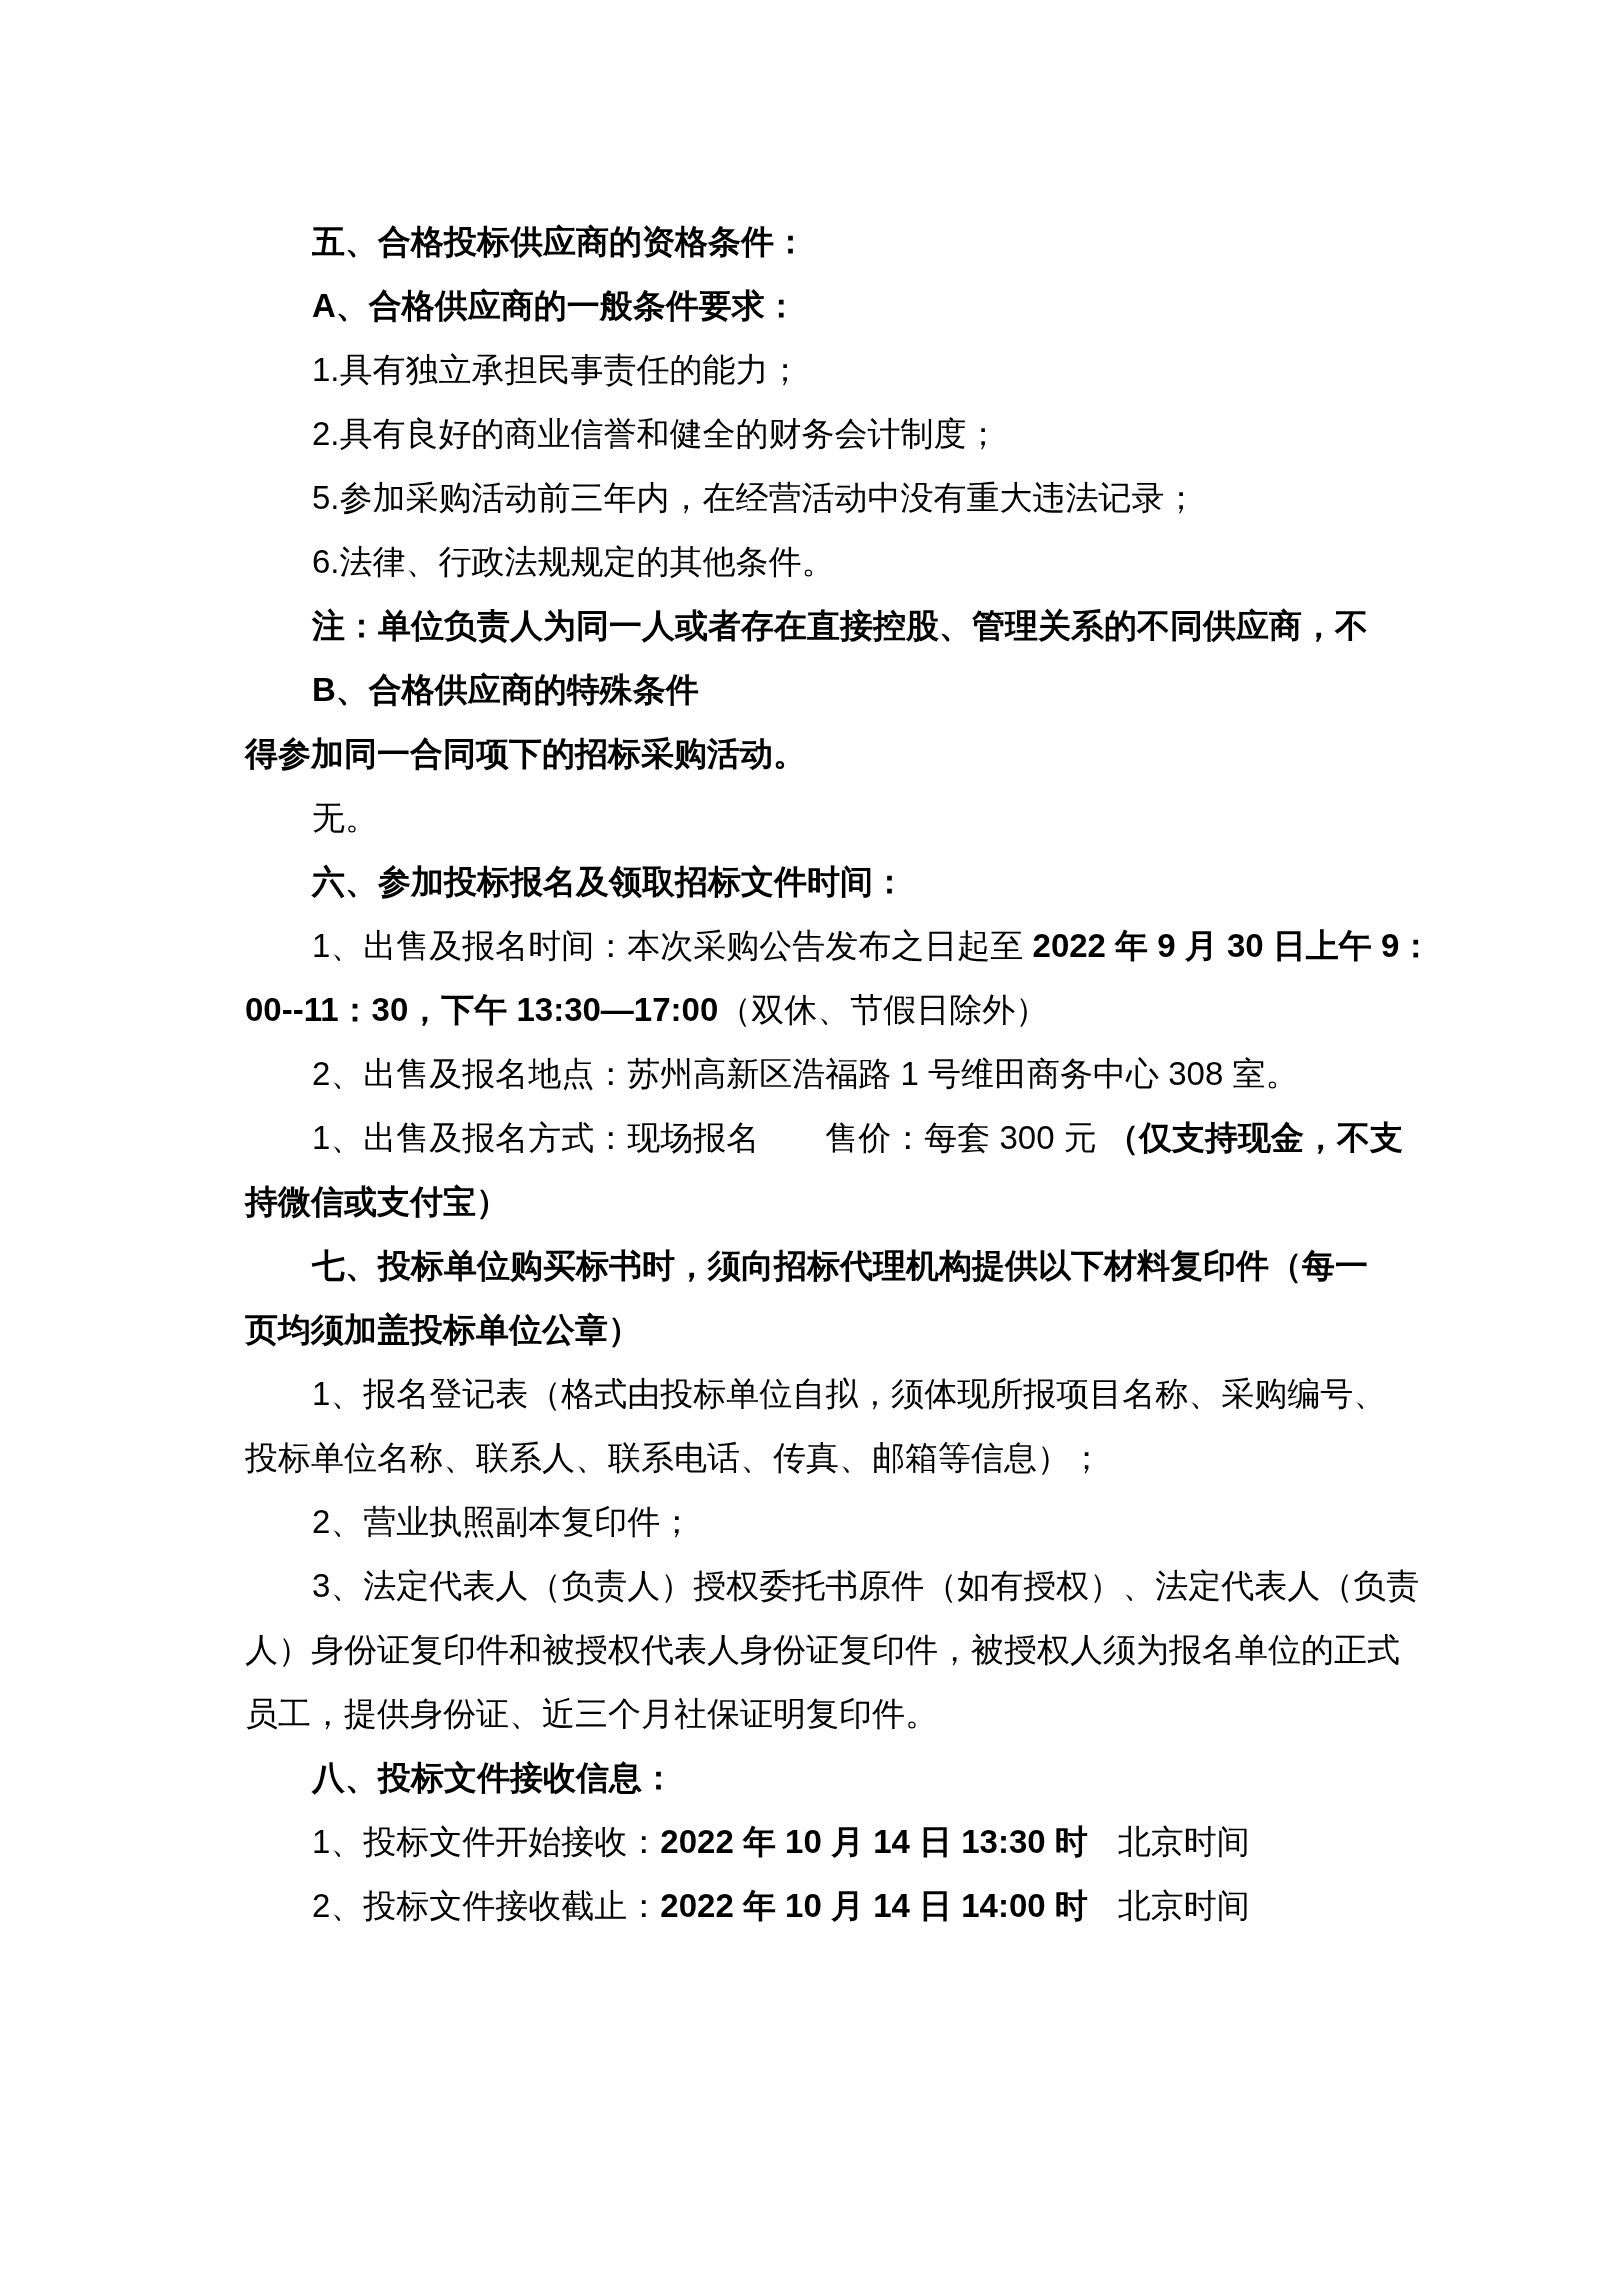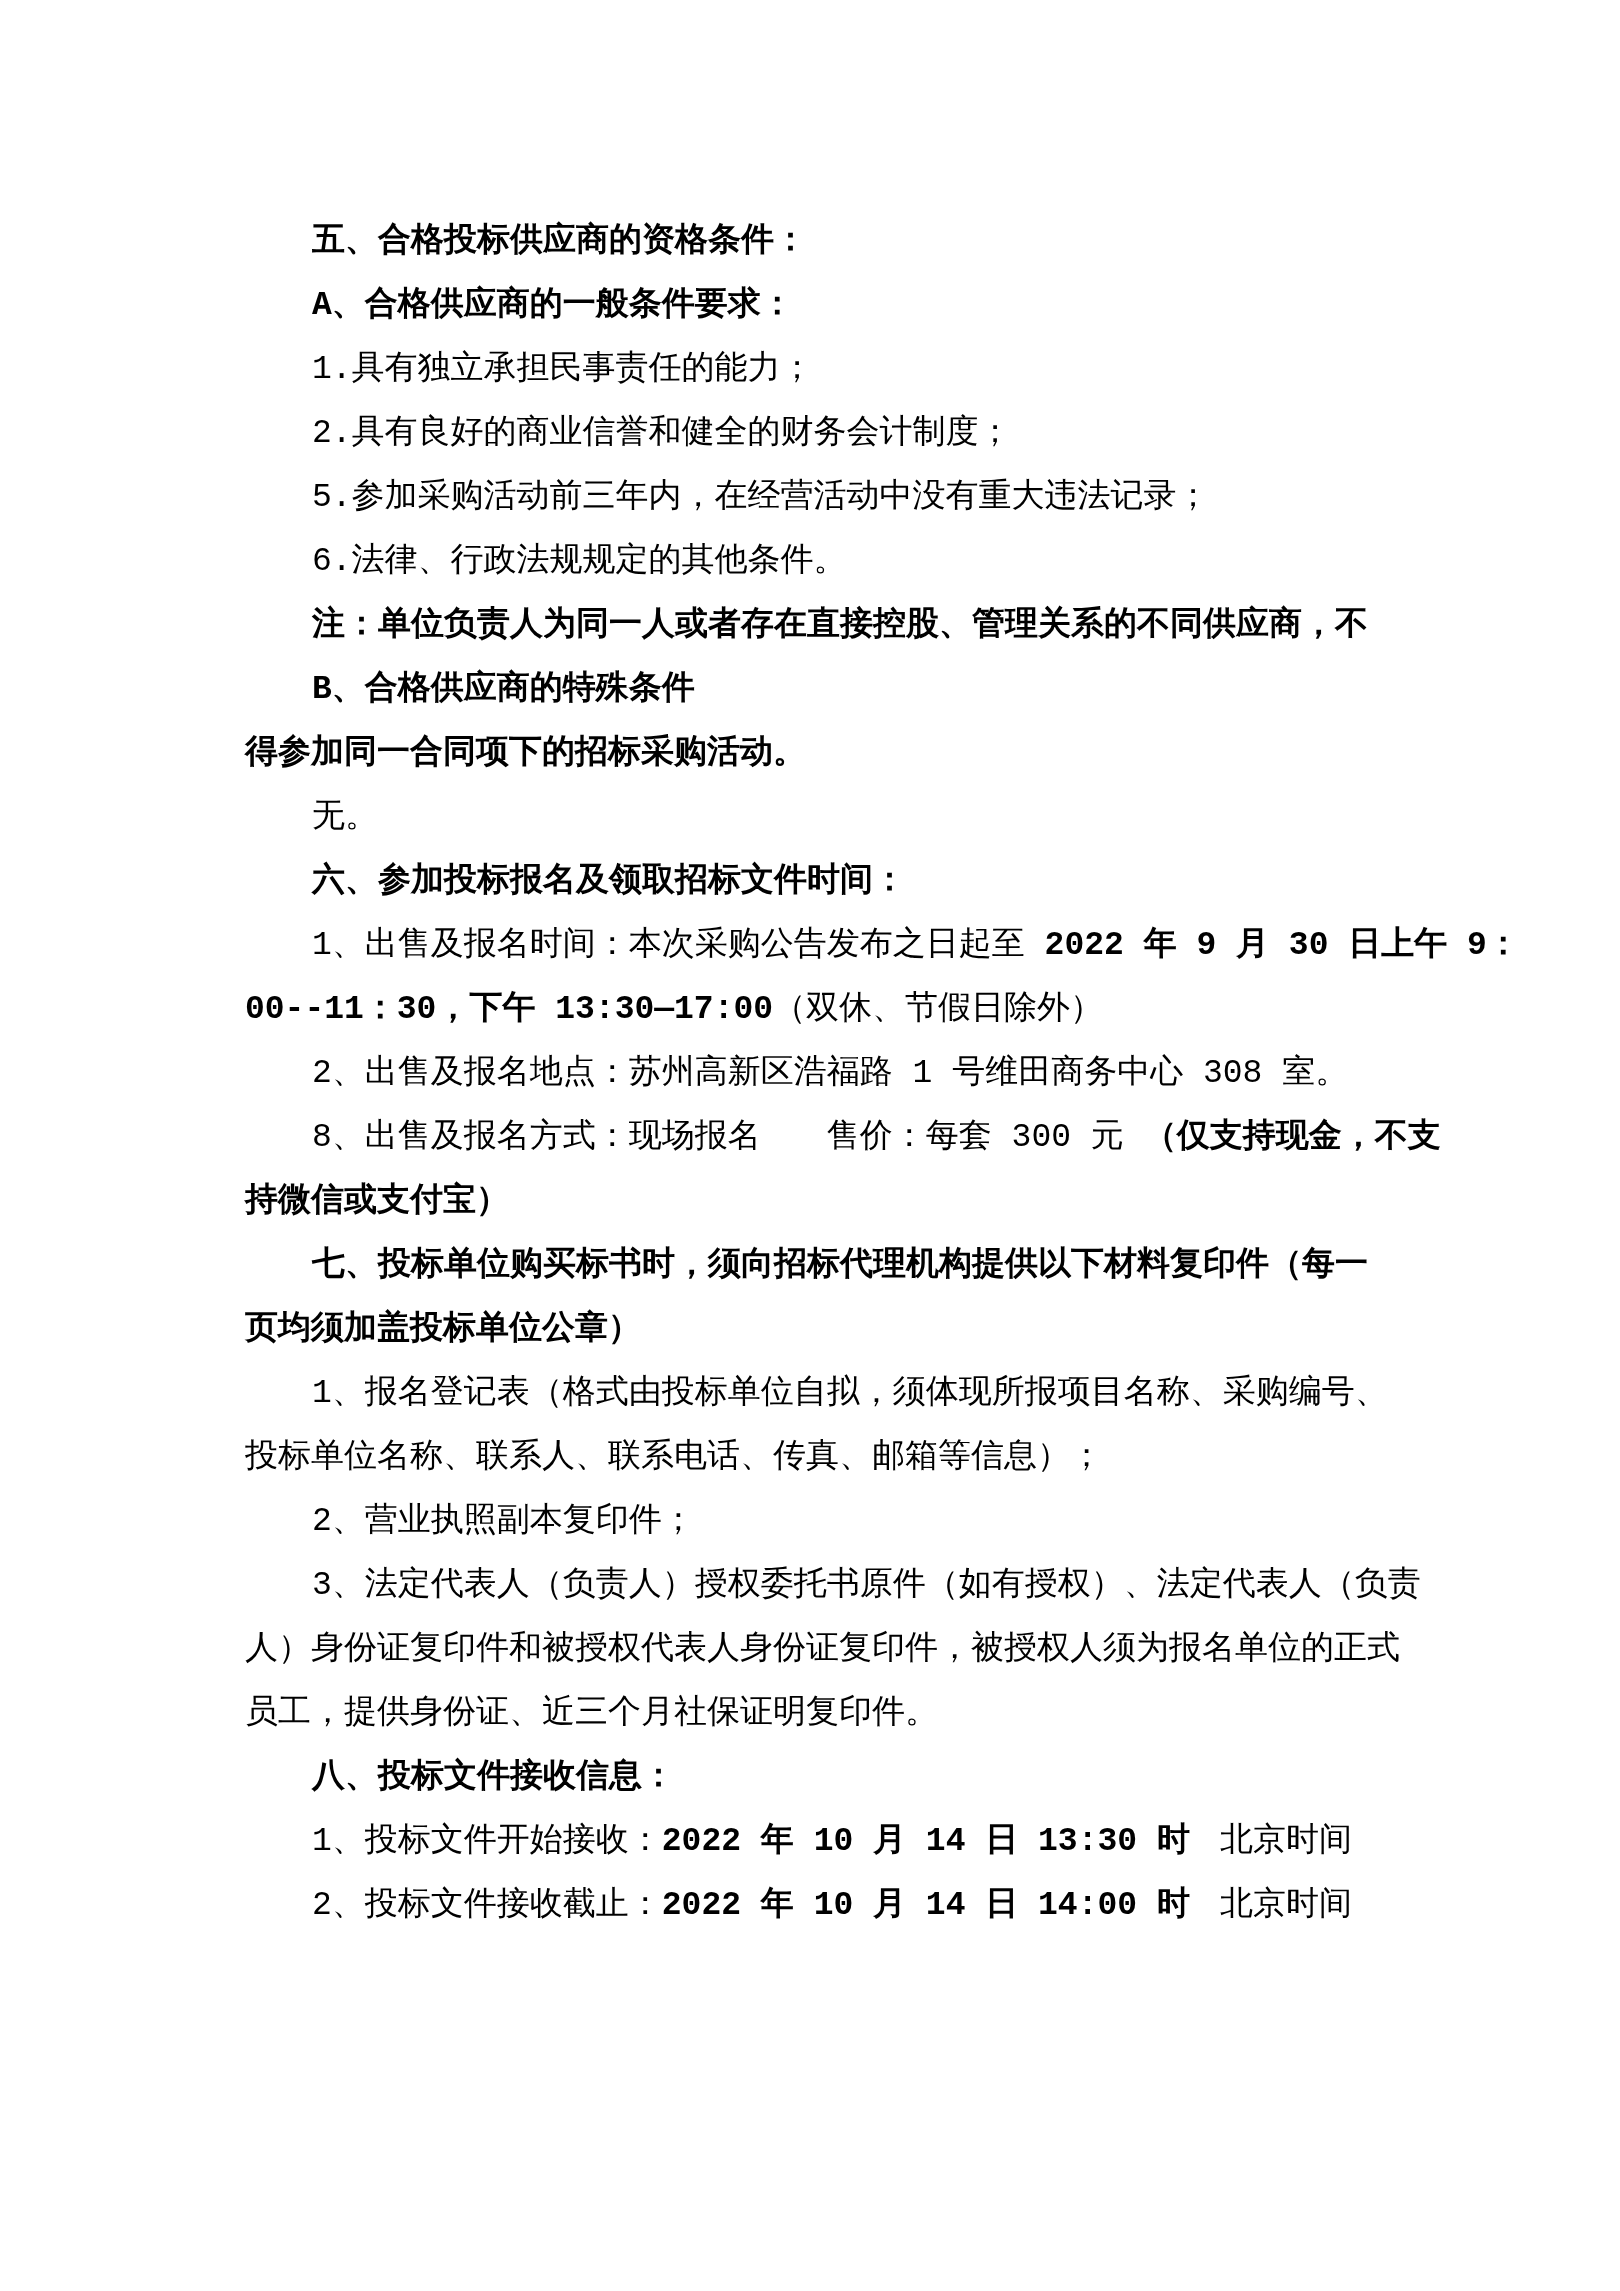--- a/index.html
+++ b/index.html
@@ -1,21 +1,21 @@
 <!DOCTYPE html>
 <html><head>
 <meta charset="utf-8">
 <style>
   html,body{margin:0;padding:0;background:#888;}
   .page{
     position:relative;
     width:1620px;height:2292px;
     background:#ffffff;
     color:#000000;
-    font-family:Liberation Mono, monospace;
+    font-family:Liberation Sans, sans-serif;
     overflow:hidden;
     margin:0 auto;
   }
   .content{
     position:absolute;
     left:245px;top:210px;
     width:1137px;
     font-size:33px;
   }
   .line{
@@ -48,21 +48,21 @@
     <div class="line b">得参加同一合同项下的招标采购活动。</div>
     <div class="line ind">无。</div>
 
     <div class="line ind b">六、参加投标报名及领取招标文件时间：</div>
 
     <div class="line ind"><span>1、出售及报名时间：本次采购公告发布之日起至 </span><span class="b">2022 年 9 月 30 日上午 9：</span></div>
     <div class="line"><span class="b">00--11：30，下午 13:30—17:00</span><span>（双休、节假日除外）</span></div>
 
     <div class="line ind">2、出售及报名地点：苏州高新区浩福路 1 号维田商务中心 308 室。</div>
 
-    <div class="line ind"><span>8、出售及报名方式：现场报名　　售价：每套 300 元 </span><span class="b">（仅支持现金，不支</span></div>
+    <div class="line ind"><span>1、出售及报名方式：现场报名　　售价：每套 300 元 </span><span class="b">（仅支持现金，不支</span></div>
     <div class="line b">持微信或支付宝）</div>
 
     <div class="line ind b">七、投标单位购买标书时，须向招标代理机构提供以下材料复印件（每一</div>
     <div class="line b">页均须加盖投标单位公章）</div>
 
     <div class="line ind">1、报名登记表（格式由投标单位自拟，须体现所报项目名称、采购编号、</div>
     <div class="line">投标单位名称、联系人、联系电话、传真、邮箱等信息）；</div>
     <div class="line ind">2、营业执照副本复印件；</div>
     <div class="line ind">3、法定代表人（负责人）授权委托书原件（如有授权）、法定代表人（负责</div>
     <div class="line">人）身份证复印件和被授权代表人身份证复印件，被授权人须为报名单位的正式</div>

